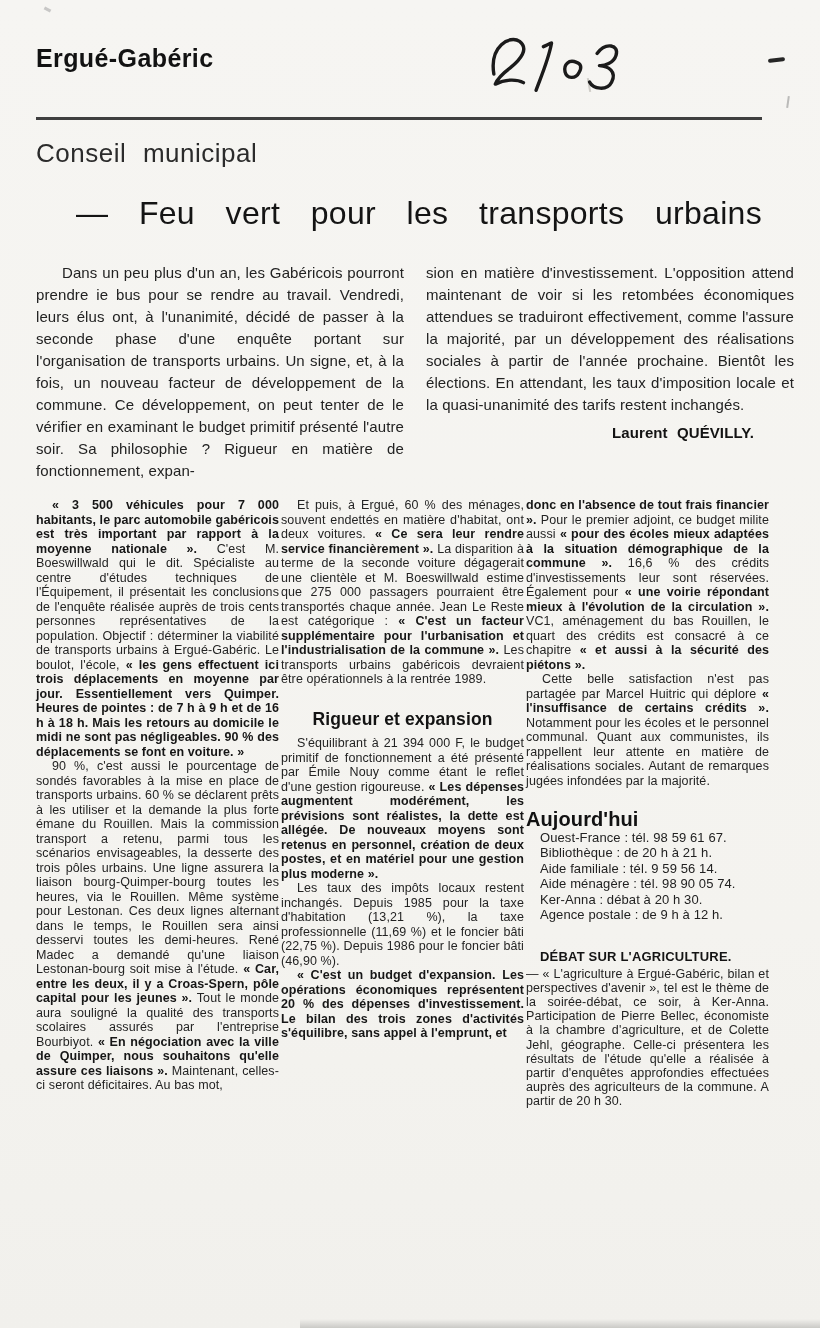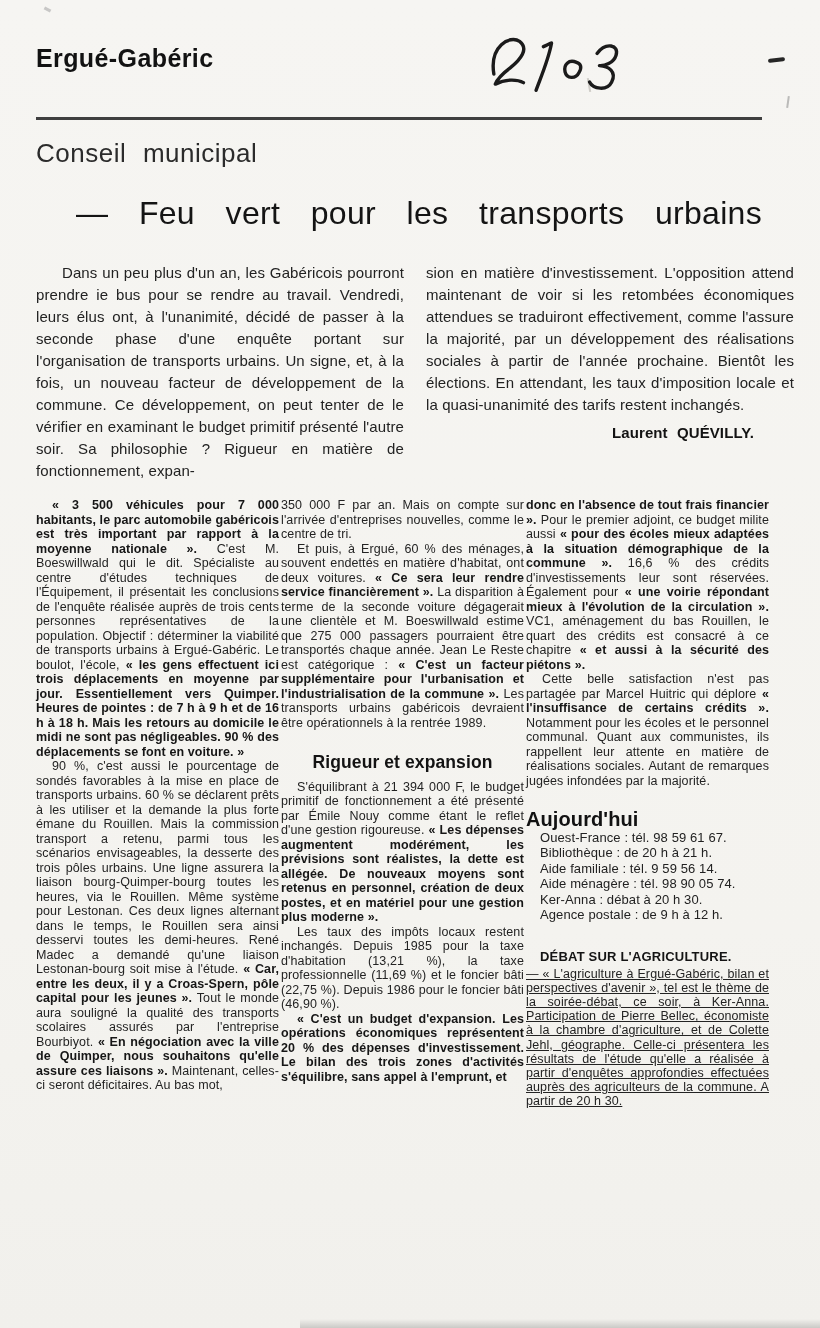--- a/index.html
+++ b/index.html
@@ -42,21 +42,21 @@
   .col p{margin:0;text-indent:16px;}
   .col p.cont{text-indent:0;}
   .b{font-weight:bold;color:#161616;}
   .subhead{font-size:17.5px;font-weight:bold;text-align:center;margin:25px 0 10px;color:#131313;}
 
   
   .agenda-title{font-size:20px;font-weight:bold;margin:24px 0 3px;color:#121212;}
   .agenda-item{font-size:13px;line-height:15.5px;text-indent:14px;text-align:justify;color:#222;}
   .debate-title{font-size:13px;font-weight:bold;margin-top:26px;text-indent:14px;
     line-height:16px;letter-spacing:.2px;color:#141414;}
-  .debate-text{font-size:12.5px;line-height:14.2px;text-align:justify;margin-top:2px;color:#232323;text-decoration:underline;}
+  .debate-text{font-size:12.5px;line-height:14.2px;text-align:justify;margin-top:2px;color:#232323;}
 
   
   .mark-dash{position:absolute;top:58px;left:768px;width:17px;height:4px;background:#262626;
     transform:rotate(-6deg);border-radius:2px;}
   .mark-tick{position:absolute;top:96px;left:787px;width:2px;height:12px;background:#8a8a8a;
     opacity:.55;transform:rotate(8deg);}
   .mark-top-left{position:absolute;top:8px;left:44px;width:7px;height:3px;background:#9a9a9a;
     opacity:.5;transform:rotate(28deg);}
   .mark-faint{position:absolute;top:78px;left:588px;width:2px;height:14px;background:#b5b2ac;
     opacity:.6;transform:rotate(-10deg);}
@@ -105,21 +105,20 @@
     </div>
 
     <div class="cols">
 
       <div class="col">
         <p><span class="b">« 3 500 véhicules pour 7 000 habitants, le parc automobile gabéricois est très important par rapport à la moyenne nationale ».</span><span> C'est M. Boeswillwald qui le dit. Spécialiste au centre d'études techniques de l'Équipement, il présentait les conclusions de l'enquête réalisée auprès de trois cents personnes représentatives de la population. Objectif : déterminer la viabilité de transports urbains à Ergué-Gabéric. Le boulot, l'école, </span><span class="b">« les gens effectuent ici trois déplacements en moyenne par jour. Essentiellement vers Quimper. Heures de pointes : de 7 h à 9 h et de 16 h à 18 h. Mais les retours au domicile le midi ne sont pas négligeables. 90 % des déplacements se font en voiture. »</span></p>
         <p><span>90 %, c'est aussi le pourcentage de sondés favorables à la mise en place de transports urbains. 60 % se déclarent prêts à les utiliser et la demande la plus forte émane du Rouillen. Mais la commission transport a retenu, parmi tous les scénarios envisageables, la desserte des trois pôles urbains. Une ligne assurera la liaison bourg-Quimper-bourg toutes les heures, via le Rouillen. Même système pour Lestonan. Ces deux lignes alternant dans le temps, le Rouillen sera ainsi desservi toutes les demi-heures. René Madec a demandé qu'une liaison Lestonan-bourg soit mise à l'étude. </span><span class="b">« Car, entre les deux, il y a Croas-Spern, pôle capital pour les jeunes ».</span><span> Tout le monde aura souligné la qualité des transports scolaires assurés par l'entreprise Bourbiyot. </span><span class="b">« En négociation avec la ville de Quimper, nous souhaitons qu'elle assure ces liaisons ».</span><span> Maintenant, celles-ci seront déficitaires. Au bas mot,</span></p>
       </div>
 
       <div class="col">
-        <p class="cont"><span>350 000 F par an. Mais on compte sur l'arrivée d'entreprises nouvelles, comme le centre de tri.</span></p>
         <p><span>Et puis, à Ergué, 60 % des ménages, souvent endettés en matière d'habitat, ont deux voitures. </span><span class="b">« Ce sera leur rendre service financièrement ».</span><span> La disparition à terme de la seconde voiture dégagerait une clientèle et M. Boeswillwald estime que 275 000 passagers pourraient être transportés chaque année. Jean Le Reste est catégorique : </span><span class="b">« C'est un facteur supplémentaire pour l'urbanisation et l'industrialisation de la commune ».</span><span> Les transports urbains gabéricois devraient être opérationnels à la rentrée 1989.</span></p>
         <div class="subhead">Rigueur et expansion</div>
         <p><span>S'équilibrant à 21 394 000 F, le budget primitif de fonctionnement a été présenté par Émile Nouy comme étant le reflet d'une gestion rigoureuse. </span><span class="b">« Les dépenses augmentent modérément, les prévisions sont réalistes, la dette est allégée. De nouveaux moyens sont retenus en personnel, création de deux postes, et en matériel pour une gestion plus moderne ».</span></p>
         <p><span>Les taux des impôts locaux restent inchangés. Depuis 1985 pour la taxe d'habitation (13,21 %), la taxe professionnelle (11,69 %) et le foncier bâti (22,75 %). Depuis 1986 pour le foncier bâti (46,90 %).</span></p>
         <p><span class="b">« C'est un budget d'expansion. Les opérations économiques représentent 20 % des dépenses d'investissement. Le bilan des trois zones d'activités s'équilibre, sans appel à l'emprunt, et</span></p>
       </div>
 
       <div class="col">
         <p class="cont"><span class="b">donc en l'absence de tout frais financier ».</span><span> Pour le premier adjoint, ce budget milite aussi </span><span class="b">« pour des écoles mieux adaptées à la situation démographique de la commune ».</span><span> 16,6 % des crédits d'investissements leur sont réservées. Également pour </span><span class="b">« une voirie répondant mieux à l'évolution de la circulation ».</span><span> VC1, aménagement du bas Rouillen, le quart des crédits est consacré à ce chapitre </span><span class="b">« et aussi à la sécurité des piétons ».</span></p>
         <p><span>Cette belle satisfaction n'est pas partagée par Marcel Huitric qui déplore </span><span class="b">« l'insuffisance de certains crédits ».</span><span> Notamment pour les écoles et le personnel communal. Quant aux communistes, ils rappellent leur attente en matière de réalisations sociales. Autant de remarques jugées infondées par la majorité.</span></p>

